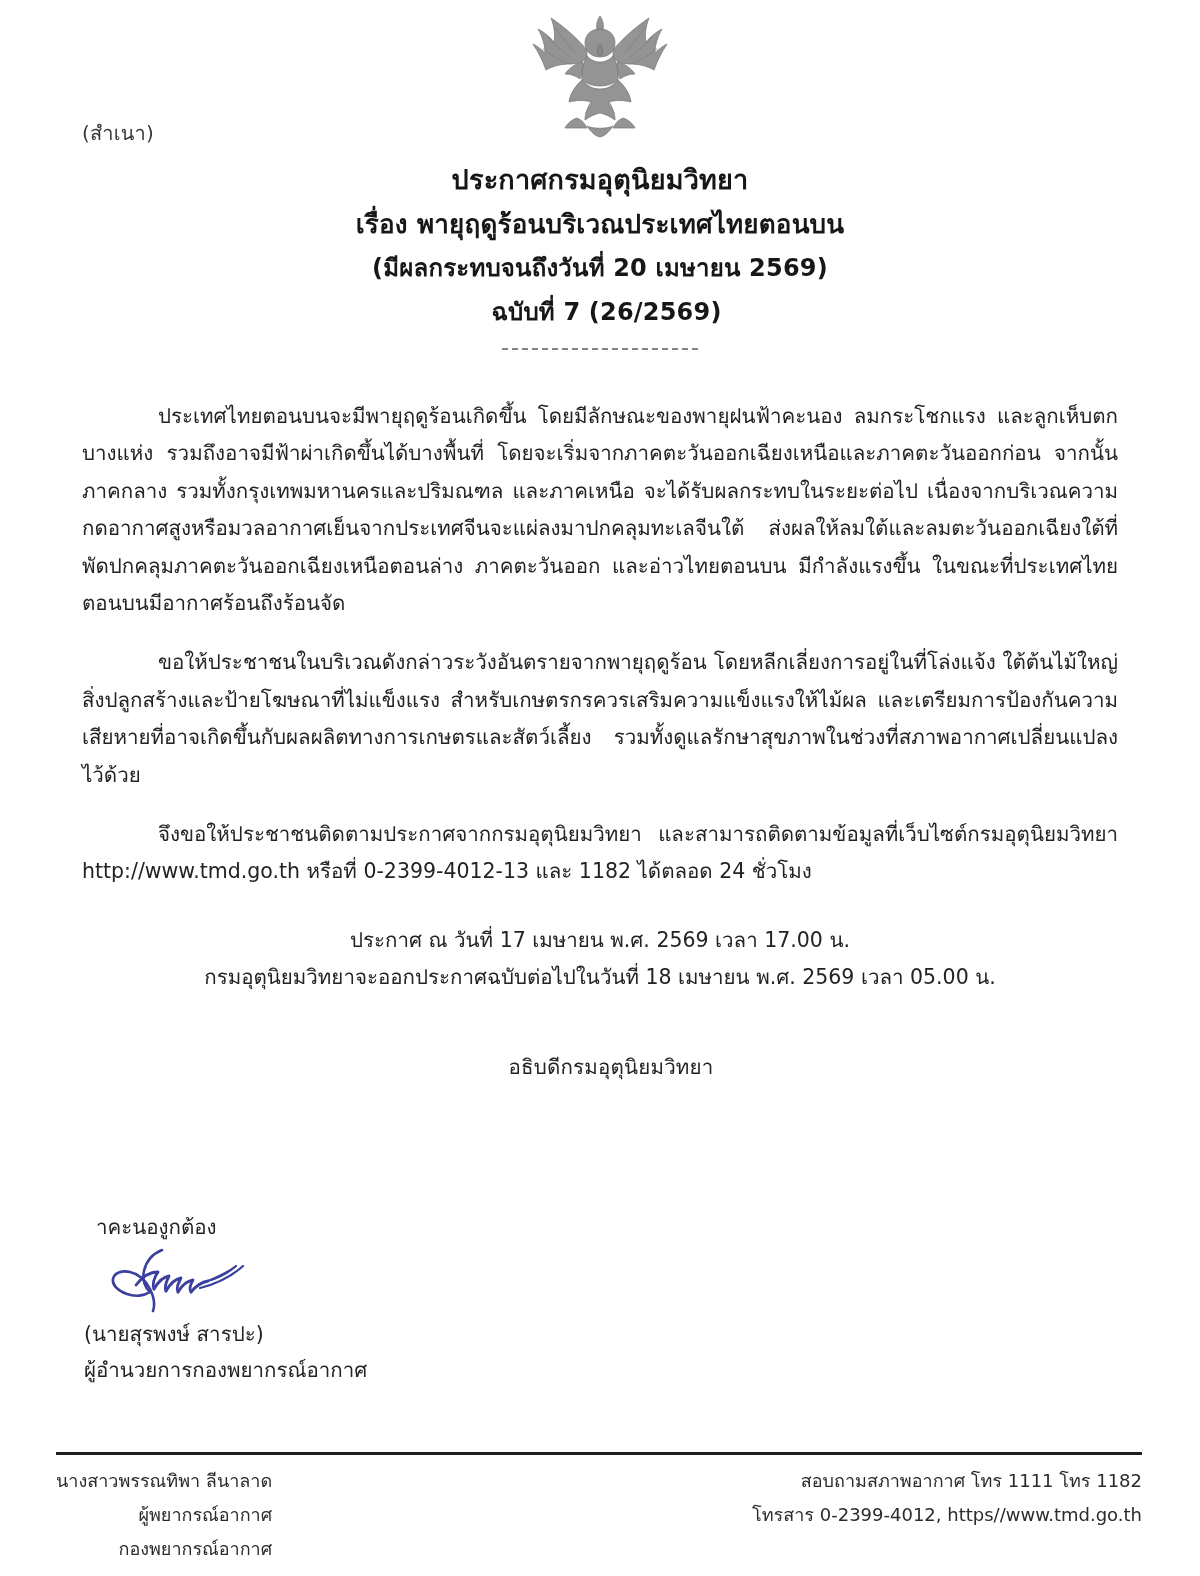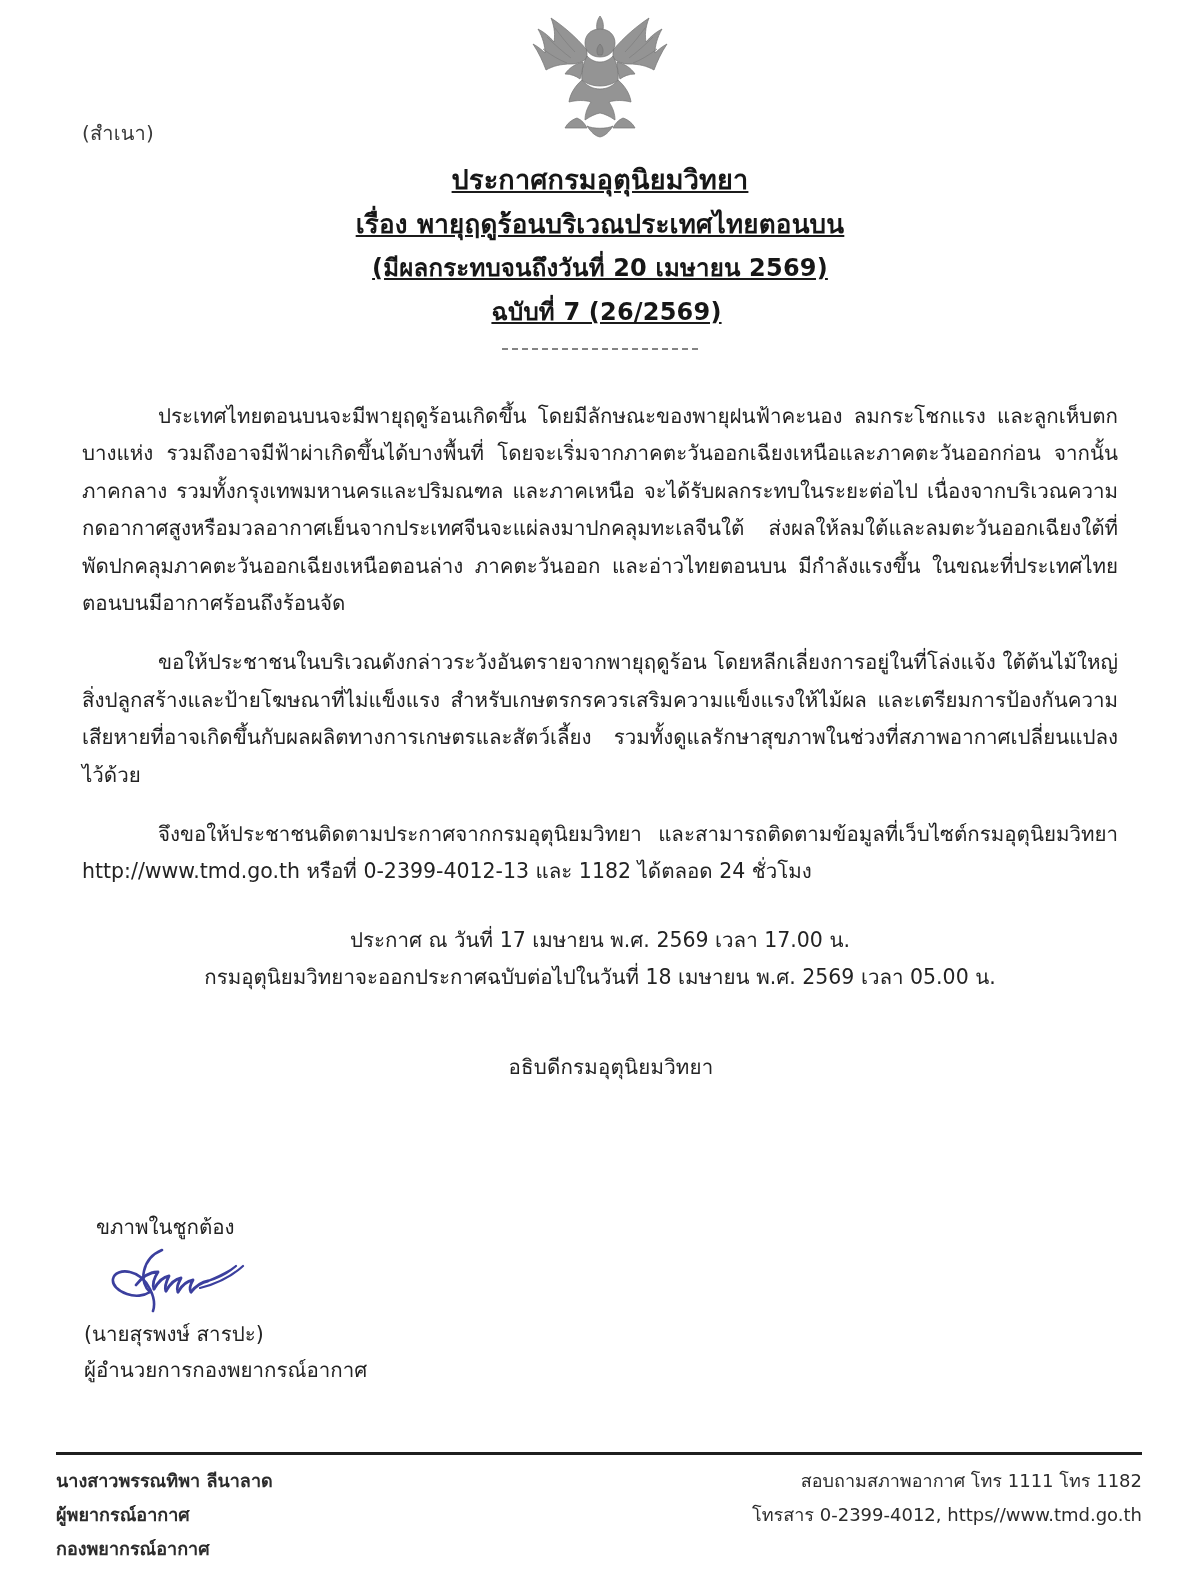--- a/index.html
+++ b/index.html
@@ -49,21 +49,20 @@
     letter-spacing: .2px;
   }
 
   
   .header {
     position: absolute;
     top: 158px;
     left: 0;
     right: 0;
     text-align: center;
-    text-decoration: underline;
   }
   .header .t-line {
     font-weight: bold;
     color: #171717;
     letter-spacing: .2px;
   }
   .t1 { font-size: 27px; line-height: 44px; }
   .t2 { font-size: 26px; line-height: 44px; }
   .t3 { font-size: 24px; line-height: 44px; }
   .t4 { font-size: 24px; line-height: 44px; padding-left: 13px; }
@@ -169,21 +168,21 @@
     position: absolute;
     top: 1464px;
     left: 56px;
     width: 1086px;
     display: flex;
     justify-content: space-between;
     align-items: flex-start;
     color: #2b2b2b;
   }
   .footer-col { font-size: 18px; line-height: 34px; }
-  .footer-left  { text-align: left; font-weight: bold; }
+  .footer-left  { text-align: right; }
   .footer-right { text-align: right; }
 </style>
 </head>
 <body>
 
 <div class="page">
 
   <div class="emblem-wrap">
     <svg class="emblem" viewBox="0 0 150 132" aria-hidden="true">
       <g fill="#7d7d7d" stroke="#575757" stroke-width="0.7">
@@ -251,21 +250,21 @@
   <div class="dateline">
     <div>ประกาศ ณ วันที่ 17 เมษายน พ.ศ. 2569  เวลา 17.00 น.</div>
     <div>กรมอุตุนิยมวิทยาจะออกประกาศฉบับต่อไปในวันที่ 18 เมษายน พ.ศ. 2569  เวลา 05.00 น.</div>
   </div>
 
   <div class="signature">
     <div class="sig-row sig-line-3">อธิบดีกรมอุตุนิยมวิทยา</div>
   </div>
 
   <div class="certify">
-    <div class="certify-title">ขภาพในชูกต้อง</div>
+    <div class="certify-title">าคะนองูกต้อง</div>
     <div class="ink-wrap">
       <svg class="ink" width="180" height="70" viewBox="0 0 180 70" aria-hidden="true">
         <g fill="none" stroke="#3b3f9e" stroke-linecap="round" stroke-linejoin="round">
           <path d="M62 6 C52 10 46 18 44 27 C42 36 45 44 50 48" stroke-width="2.6"></path>
           <path d="M50 48 C44 52 35 53 27 50 C18 47 12 41 13 35 C14 29 22 26 30 28
                    C39 30 46 37 50 45 C54 53 55 61 53 67" stroke-width="2.6"></path>
           <path d="M36 41 C42 33 50 28 58 28 C54 34 52 40 54 45" stroke-width="2.8"></path>
           <path d="M54 45 C58 38 63 33 69 32 C66 38 64 43 66 47" stroke-width="2.8"></path>
           <path d="M66 47 C70 40 75 35 81 34 C78 40 76 44 78 48" stroke-width="2.8"></path>
           <path d="M78 48 C82 41 87 37 93 36 C90 41 89 45 91 48" stroke-width="2.8"></path>

